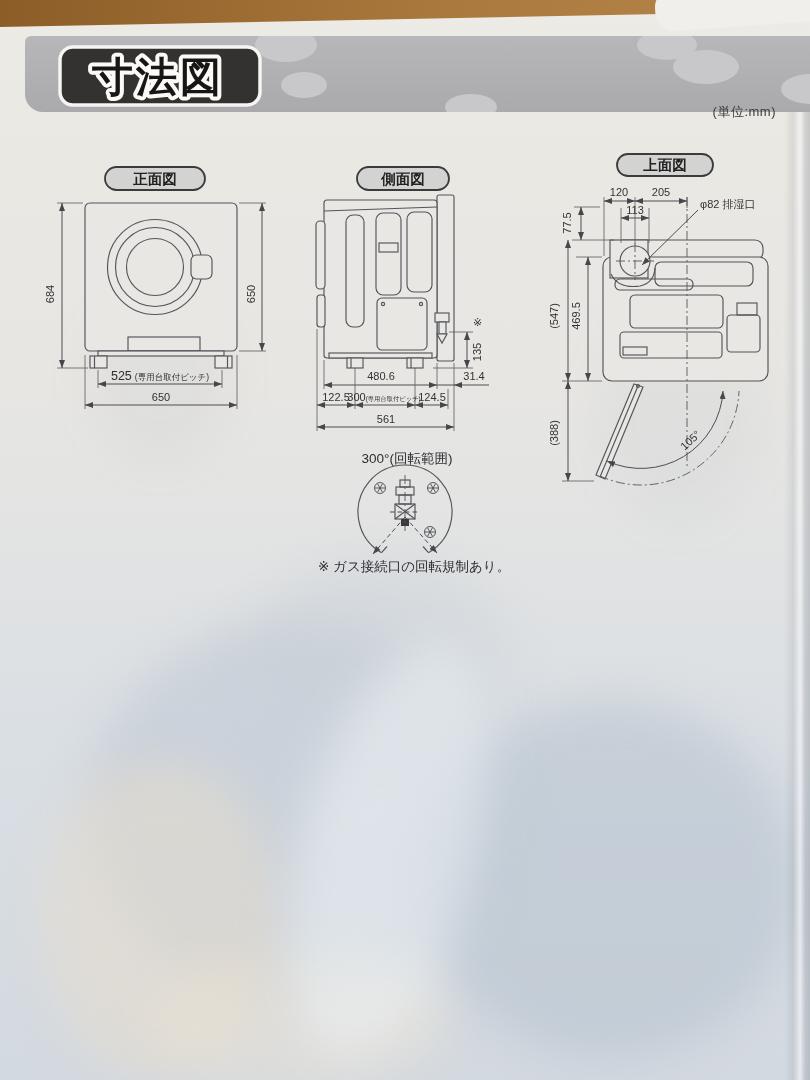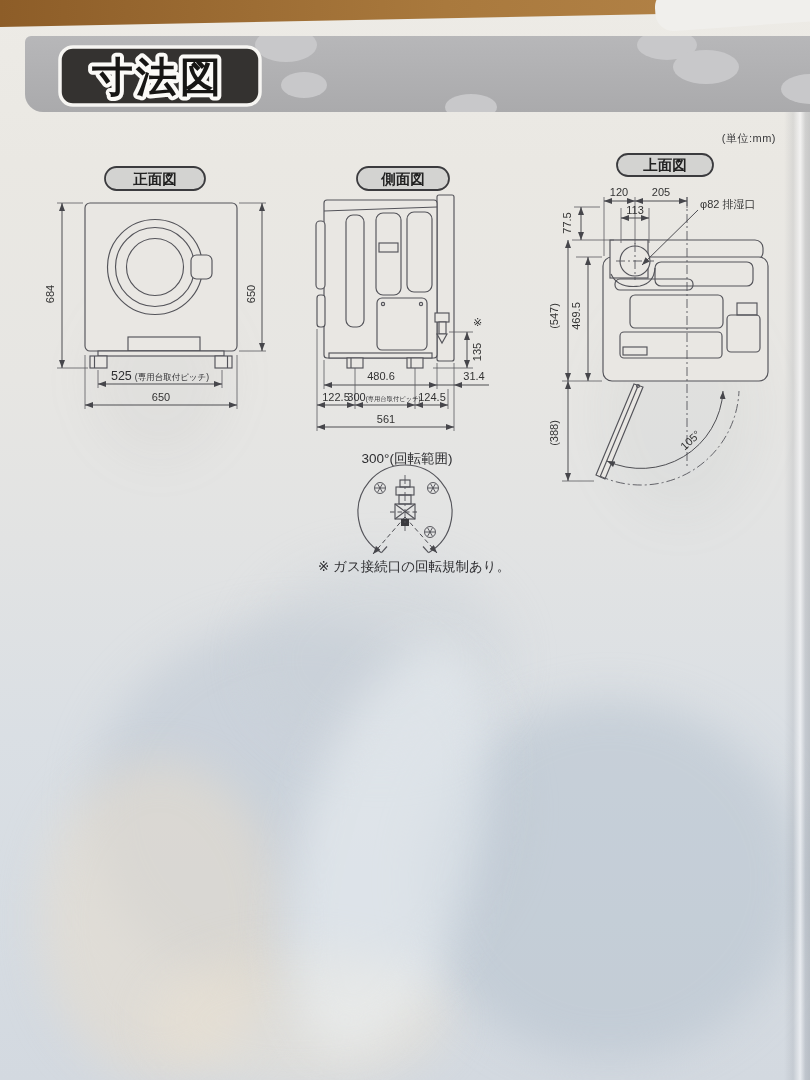--- a/index.html
+++ b/index.html
@@ -10,21 +10,21 @@
          background:linear-gradient(180deg,#edebe6 0%,#eae8e3 15%,#e7e6e3 35%,#e2e3e3 50%,
                     #dadfe4 68%,#d6dce2 85%,#d3d9e0 100%);}
   .table-strip{position:absolute;left:0;top:0;width:810px;height:30px;
          background:linear-gradient(90deg,#8d5d28,#a9793d 55%,#b5854a);
          clip-path:polygon(0 0,810px 0,810px 11px,0 27px);}
   .page-curl{position:absolute;left:655px;top:-16px;width:180px;height:42px;
          background:#f0efec;border-radius:18px;transform:rotate(-4deg);}
   .band{position:absolute;left:25px;top:36px;width:785px;height:76px;overflow:hidden;
         background:linear-gradient(180deg,#b7b7b9,#aaaaac);border-radius:6px 0 0 18px;}
   .cloud{position:absolute;background:#c8c8ca;border-radius:50%;}
-  .unit-note{position:absolute;top:131px;right:34px;font-size:11px;color:#3a3a3c;letter-spacing:.5px;}
+  .unit-note{position:absolute;top:103px;right:34px;font-size:13px;color:#3a3a3c;letter-spacing:.5px;}
   .blob{position:absolute;filter:blur(22px);border-radius:50%;}
   .edge-strip{position:absolute;right:0;top:90px;bottom:0;width:26px;
         background:linear-gradient(90deg,rgba(0,0,0,0),rgba(110,115,125,.14) 35%,
                    rgba(250,250,252,.55) 62%,rgba(140,145,155,.28) 82%,rgba(118,124,134,.3));}
   svg{position:absolute;overflow:visible;}
   svg text{font-family:"Liberation Sans","DejaVu Sans",sans-serif;fill:#2e2e31;}
   .ln{stroke:#54545a;stroke-width:1.15;fill:none;}
   .lnf{stroke:#54545a;stroke-width:1.15;fill:#e9e7e3;}
   .dl{stroke:#46464b;stroke-width:.95;fill:none;}
   .xt{stroke:#5a5a60;stroke-width:.8;fill:none;}

